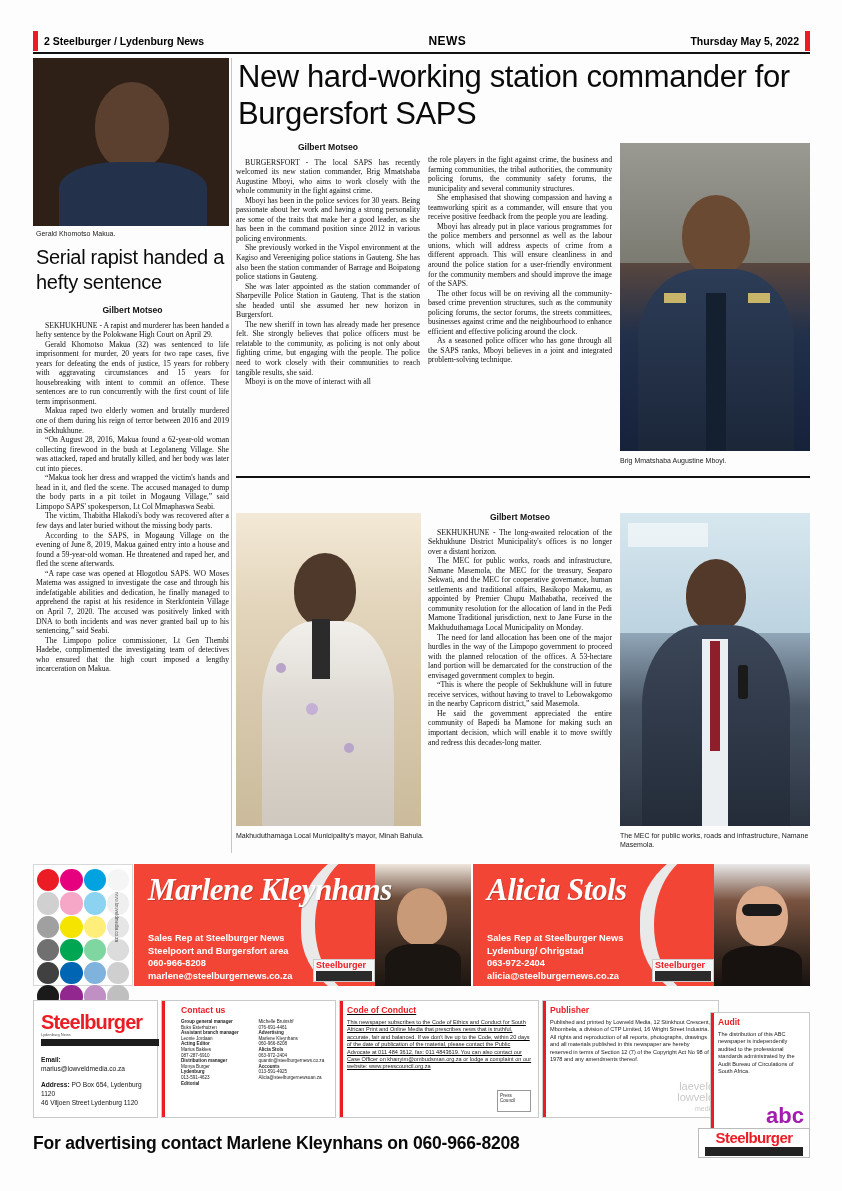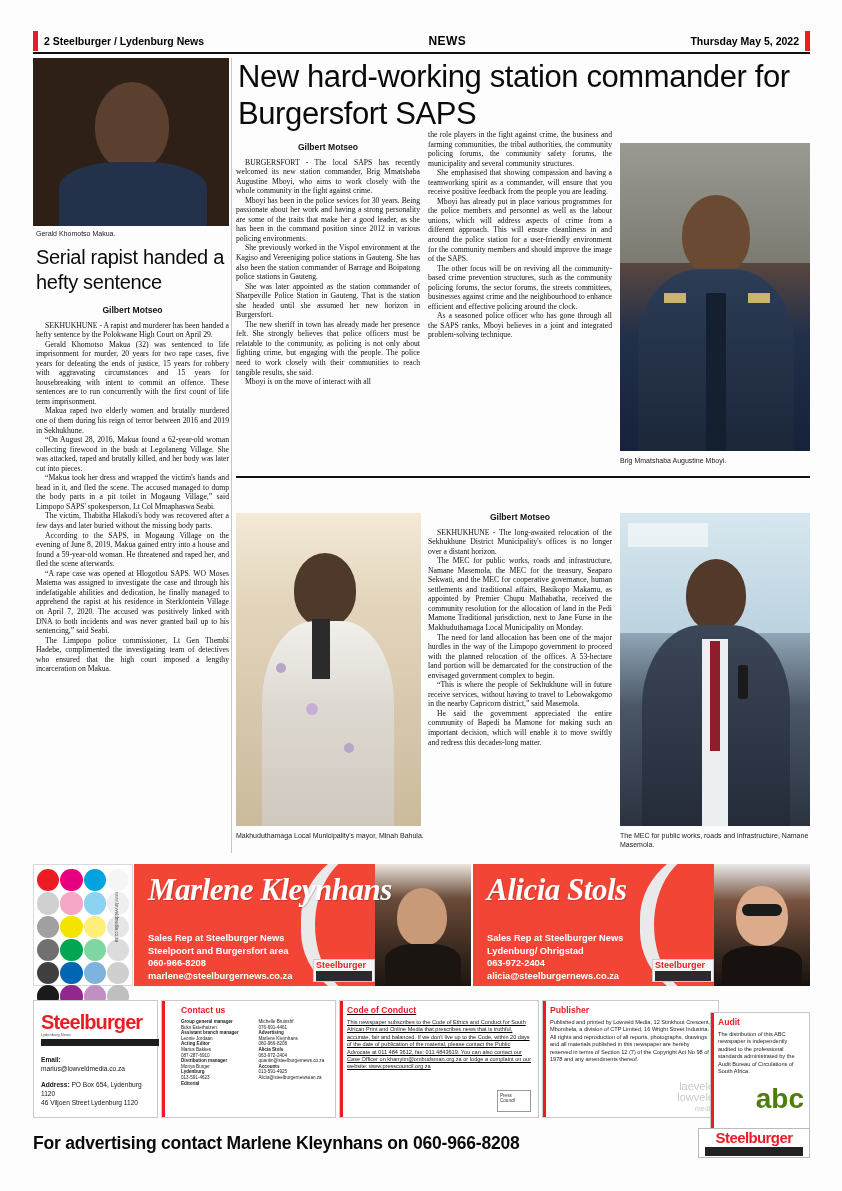--- a/index.html
+++ b/index.html
@@ -324,25 +324,25 @@
     right: 4px; bottom: 3px;
     font-family: "Liberation Sans", sans-serif;
     font-size: 11px;
     color: #c9c9c9;
     line-height: 11px;
     text-align: right;
     margin-top: 48px;
   }
   .abc-wm {
     position: absolute;
-    right: 5px; bottom: 19px;
-    font-family: "Liberation Sans", sans-serif;
-    font-weight: bold;
-    font-size: 28px;
-    color: #4d7c0f;
+    right: 5px; bottom: 2px;
+    font-family: "Liberation Sans", sans-serif;
+    font-weight: bold;
+    font-size: 22px;
+    color: #a21caf;
     line-height: 22px;
   }
 
   
   .bottom-banner {
     position: absolute;
     left: 33px; top: 1126px;
     width: 777px; height: 34px;
     display: flex;
     align-items: center;
@@ -416,21 +416,21 @@
   <div class="col" style="position:absolute; left:236px; top:143px; width:184px;">
     <div class="byline">Gilbert Motseo</div>
     <p>BURGERSFORT - The local SAPS has recently welcomed its new station commander, Brig Mmatshaba Augustine Mboyi, who aims to work closely with the whole community in the fight against crime.</p>
     <p>Mboyi has been in the police sevices for 30 years. Being passionate about her work and having a strong personality are some of the traits that make her a good leader, as she has been in the command position since 2012 in various policing environments.</p>
     <p>She previously worked in the Vispol environment at the Kagiso and Vereeniging police stations in Gauteng. She has also been the station commander of Barrage and Boipatong police stations in Gauteng.</p>
     <p>She was later appointed as the station commander of Sharpeville Police Station in Gauteng. That is the station she headed until she assumed her new horizon in Burgersfort.</p>
     <p>The new sheriff in town has already made her presence felt. She strongly believes that police officers must be relatable to the community, as policing is not only about fighting crime, but engaging with the people. The police need to work closely with their communities to reach tangible results, she said.</p>
     <p>Mboyi is on the move of interact with all</p>
   </div>
 
-  <div class="col" style="position:absolute; left:428px; top:130px; width:184px;">
+  <div class="col" style="position:absolute; left:428px; top:155px; width:184px;">
     <p class="noind">the role players in the fight against crime, the business and farming communities, the tribal authorities, the community policing forums, the community safety forums, the municipality and several community structures.</p>
     <p>She emphasised that showing compassion and having a teamworking spirit as a commander, will ensure that you receive positive feedback from the people you are leading.</p>
     <p>Mboyi has already put in place various programmes for the police members and personnel as well as the labour unions, which will address aspects of crime from a different approach. This will ensure cleanliness in and around the police station for a user-friendly environment for the community members and should improve the image of the SAPS.</p>
     <p>The other focus will be on reviving all the community-based crime prevention structures, such as the community policing forums, the sector forums, the streets committees, businesses against crime and the neighbourhood to enhance efficient and effective policing around the clock.</p>
     <p>As a seasoned police officer who has gone through all the SAPS ranks, Mboyi believes in a joint and integrated problem-solving technique.</p>
   </div>
 
   <div class="photo ph-mboyi" style="left:620px; top:143px; width:190px; height:308px;">
     <div style="position:absolute; left:0; top:0; width:190px; height:120px; background:linear-gradient(180deg,#9a9a93 0%, #7b7b72 100%);"></div>
     <div class="ph-head" style="left:62px; top:52px; width:68px; height:80px; background:#6b4a33;"></div>

